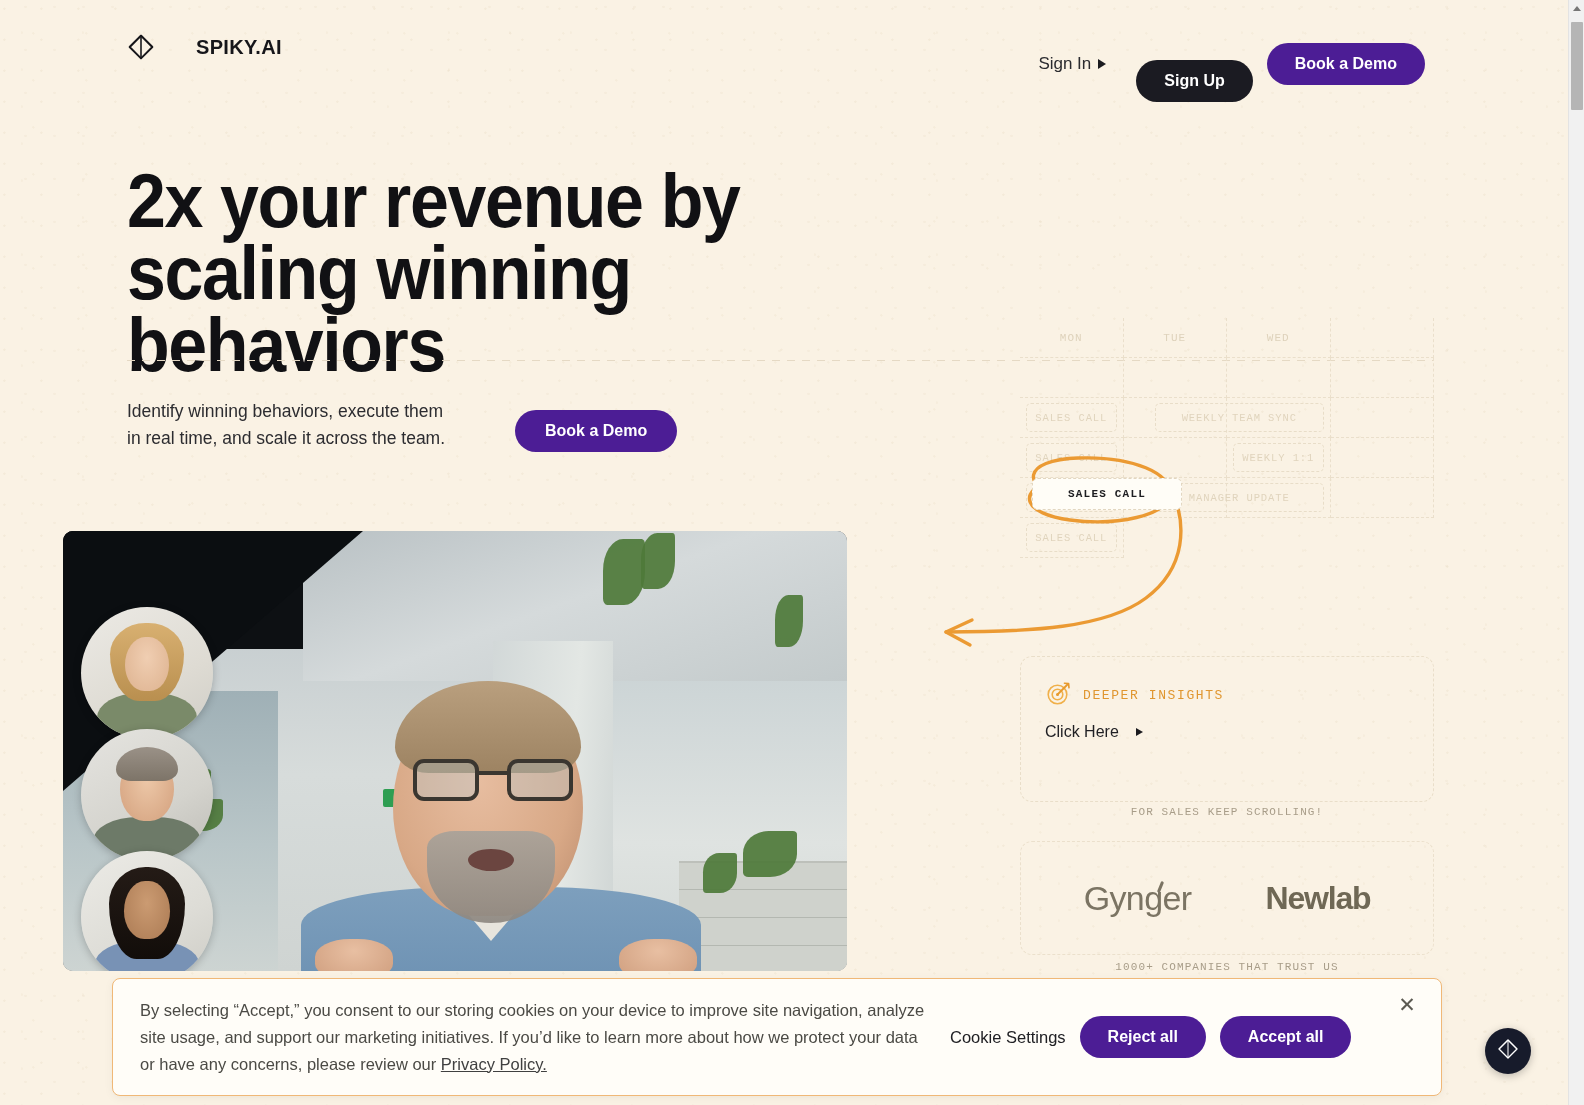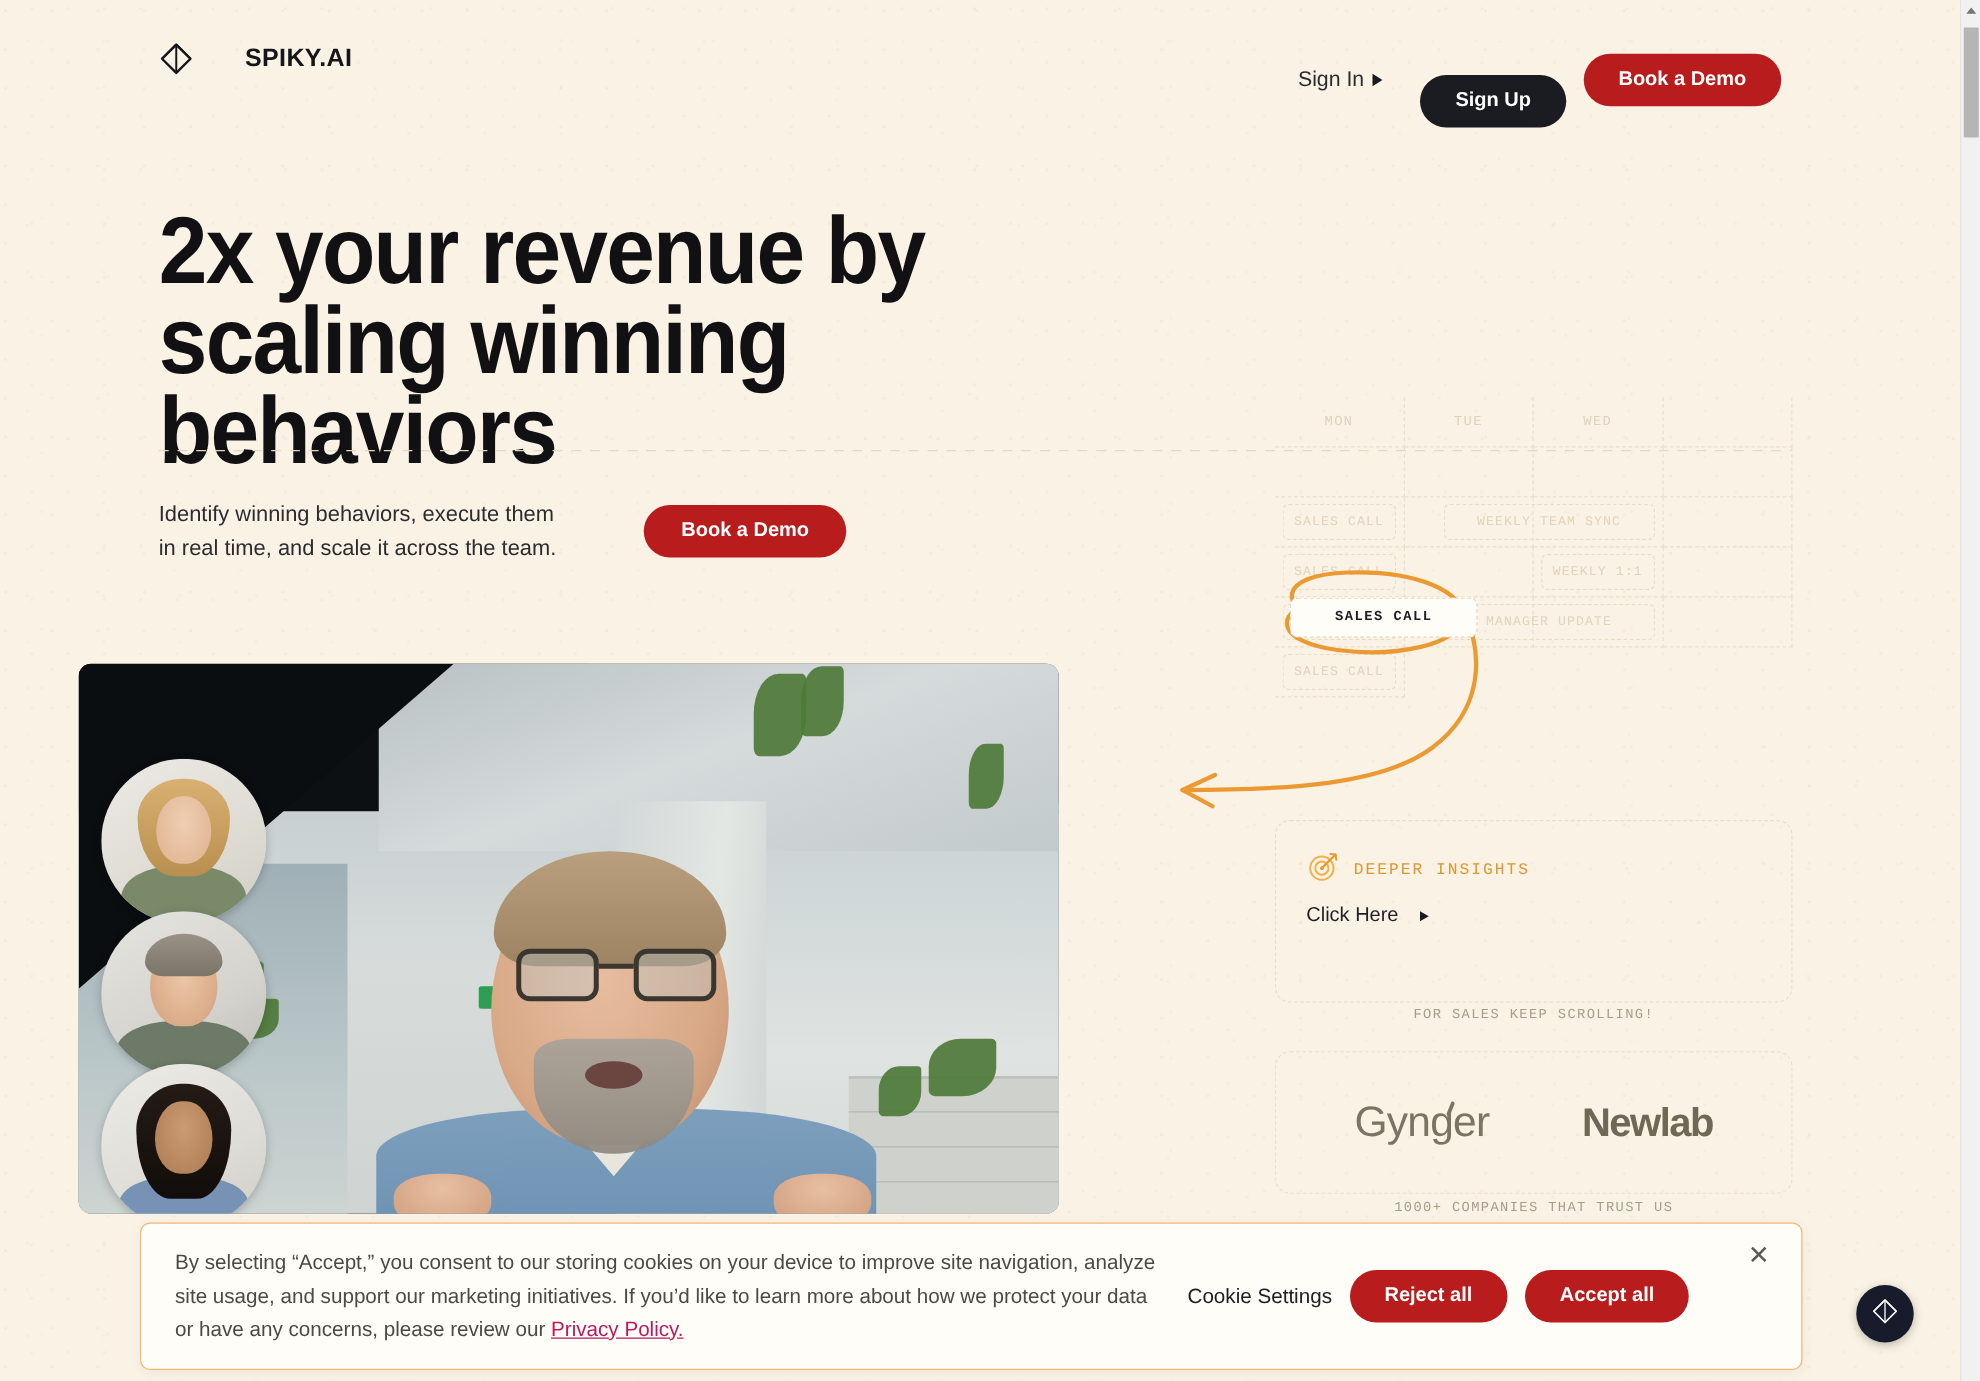--- a/index.html
+++ b/index.html
@@ -96,21 +96,21 @@
     border: none; cursor: pointer;
     font-family: "Liberation Sans", sans-serif;
     font-size: 16px; font-weight: 700;
     color: #ffffff;
     border-radius: 40px;
     padding: 0 28px; height: 42px;
     line-height: 42px;
     white-space: nowrap;
   }
   .pill.dark { background: #1b1b22; margin-top: 34px; }
-  .pill.orange { background: #b91c1c; }
+  .pill.orange { background: #4c1d95; }
 
   
   #headline {
     position: absolute; left: 127px; top: 165px;
     width: 840px;
     font-family: "Liberation Sans Narrow", "Liberation Sans", sans-serif;
     font-weight: 700;
     font-size: 76px;
     line-height: 72px;
     letter-spacing: -1.5px;
@@ -119,21 +119,21 @@
     transform-origin: left top;
   }
   #hr-dash {
     position: absolute; left: 127px; top: 360px;
     width: 1306px; height: 1px;
     background-image: linear-gradient(to right, #e5d9c4 0 8px, transparent 8px 15px);
     background-size: 15px 1px;
   }
   #subwrap {
     position: absolute; left: 127px; top: 398px;
-    display: flex; align-items: center; gap: 58px;
+    display: flex; align-items: flex-end; gap: 58px;
   }
   #subtext {
     font-size: 17.5px; line-height: 27px; color: #2c2c30;
     width: 330px;
   }
   #hero-cta {
     height: 42px; line-height: 42px;
     padding: 0 30px;
   }
 
@@ -396,21 +396,21 @@
     display: flex; align-items: center;
     box-shadow: 0 2px 10px rgba(0,0,0,.05);
     z-index: 40;
   }
   #cookie-text {
     margin-left: 27px;
     width: 790px;
     font-size: 16.5px; line-height: 27px;
     color: #4b4a45;
   }
-  #cookie-text a { color: #be185d; text-decoration: underline; }
+  #cookie-text a { color: #404040; text-decoration: underline; }
   #cookie-actions {
     display: flex; align-items: center; gap: 14px;
     margin-left: 20px;
   }
   #cookie-settings {
     font-size: 16.5px; color: #202024;
     background: none; border: none; cursor: pointer;
     font-family: "Liberation Sans", sans-serif;
     white-space: nowrap;
   }

